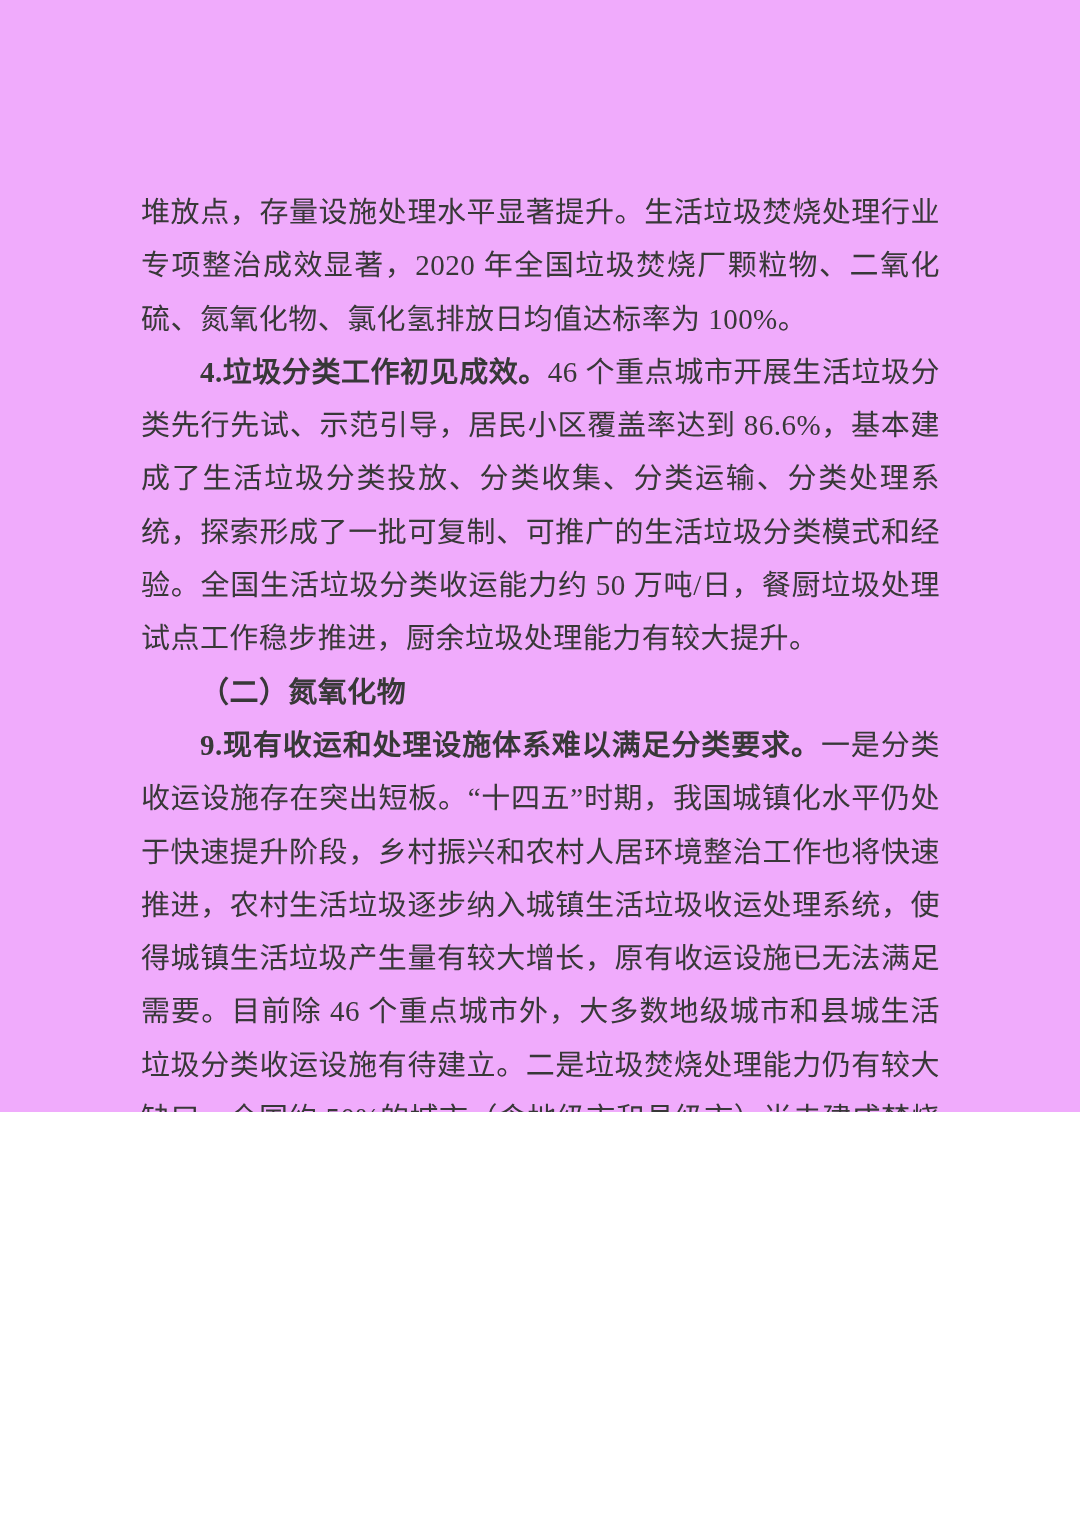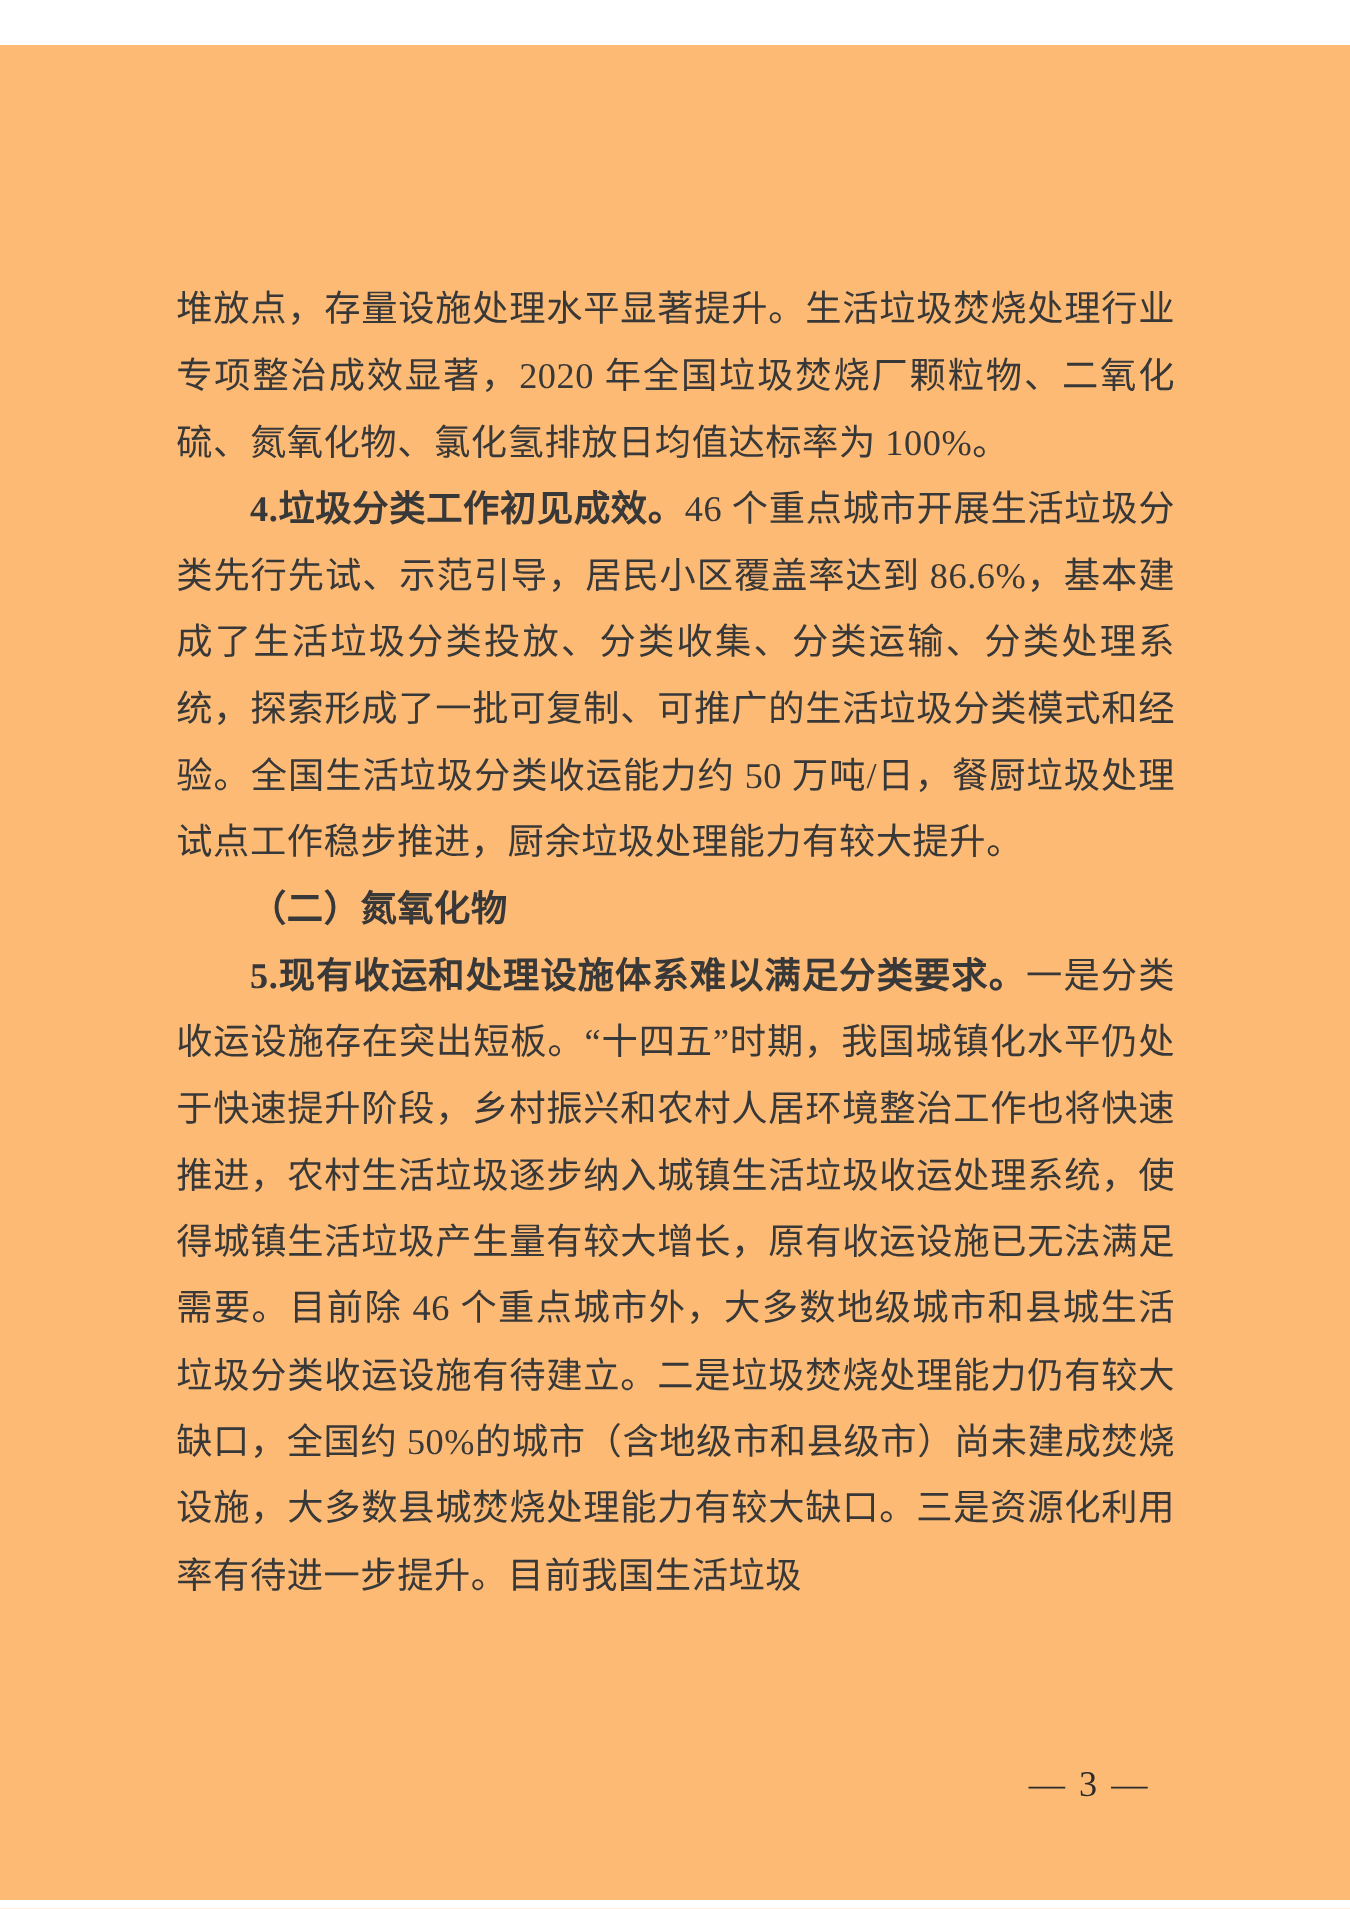--- a/index.html
+++ b/index.html
@@ -3,25 +3,24 @@
 <meta charset="utf-8">
 <style>
   html, body {
     margin: 0;
     padding: 0;
     background: #ffffff;
   }
   .page {
     position: relative;
     width: 1080px;
-    height: 1484px;
-    background: #fdba74;
+    height: 1112px;
+    background: #f0abfc;
     overflow: hidden;
     font-family: "Liberation Serif", "DejaVu Serif", serif;
-    margin-top: 36px;
   }
   .content {
     position: absolute;
     left: 141px;
     top: 186px;
     width: 799px;
     font-size: 29px;
     line-height: 53.3px;
     letter-spacing: 0.45px;
     color: #383838;
@@ -64,19 +63,19 @@
     <p class="para para-indent">
       <span class="lead-bold">4.垃圾分类工作初见成效。</span><span>46 个重点城市开展生活垃圾分类先行先试、示范引导，居民小区覆盖率达到 86.6%，基本建成了生活垃圾分类投放、分类收集、分类运输、分类处理系统，探索形成了一批可复制、可推广的生活垃圾分类模式和经验。全国生活垃圾分类收运能力约 50 万吨/日，餐厨垃圾处理试点工作稳步推进，厨余垃圾处理能力有较大提升。</span>
     </p>
 
     <p class="para para-indent section-heading">
       <span>（二）氮氧化物</span>
     </p>
 
 
     <p class="para para-indent">
-      <span class="lead-bold">5.现有收运和处理设施体系难以满足分类要求。</span><span>一是分类收运设施存在突出短板。“十四五”时期，我国城镇化水平仍处于快速提升阶段，乡村振兴和农村人居环境整治工作也将快速推进，农村生活垃圾逐步纳入城镇生活垃圾收运处理系统，使得城镇生活垃圾产生量有较大增长，原有收运设施已无法满足需要。目前除 46 个重点城市外，大多数地级城市和县城生活垃圾分类收运设施有待建立。二是垃圾焚烧处理能力仍有较大缺口，全国约 50%的城市（含地级市和县级市）尚未建成焚烧设施，大多数县城焚烧处理能力有较大缺口。三是资源化利用率有待进一步提升。目前我国生活垃圾</span>
+      <span class="lead-bold">9.现有收运和处理设施体系难以满足分类要求。</span><span>一是分类收运设施存在突出短板。“十四五”时期，我国城镇化水平仍处于快速提升阶段，乡村振兴和农村人居环境整治工作也将快速推进，农村生活垃圾逐步纳入城镇生活垃圾收运处理系统，使得城镇生活垃圾产生量有较大增长，原有收运设施已无法满足需要。目前除 46 个重点城市外，大多数地级城市和县城生活垃圾分类收运设施有待建立。二是垃圾焚烧处理能力仍有较大缺口，全国约 50%的城市（含地级市和县级市）尚未建成焚烧设施，大多数县城焚烧处理能力有较大缺口。三是资源化利用率有待进一步提升。目前我国生活垃圾</span>
     </p>
 
   </div>
 
   <div class="page-footer">— 3 —</div>
 </div>
 
 </body></html>

